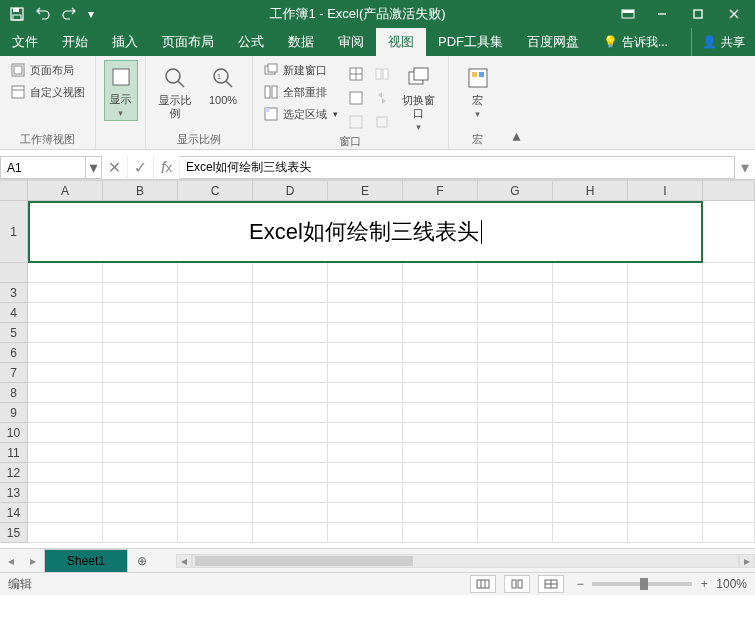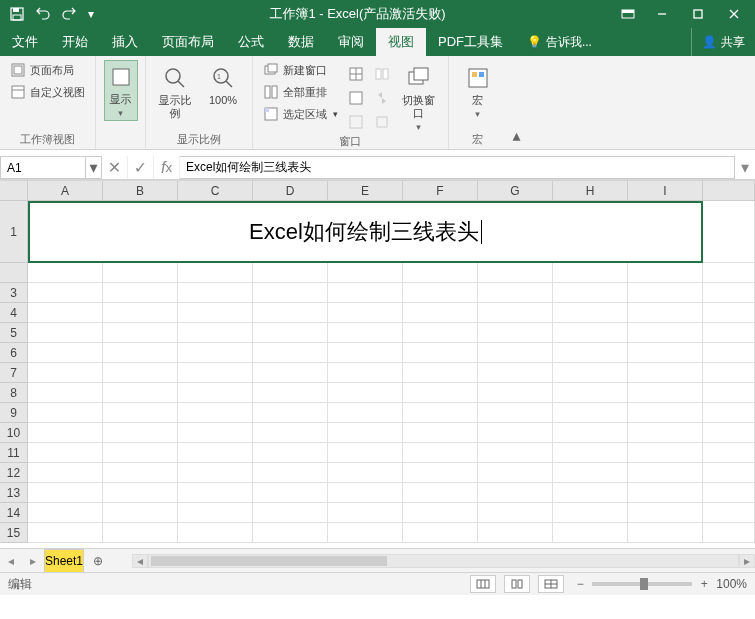--- a/index.html
+++ b/index.html
@@ -52,21 +52,21 @@
 .rowhead { width: 28px; border-right: 1px solid #ccc; border-bottom: 1px solid #ccc; background: #e6e6e6; display: flex; align-items: center; justify-content: center; font-size: 12px; color: #444; cursor: pointer; }
 .cells { position: absolute; left: 28px; top: 20px; right: 0; bottom: 0; }
 .cellrow { display: flex; }
 .cell { border-right: 1px solid #e0e0e0; border-bottom: 1px solid #e0e0e0; background: #fff; }
 .merged { position: absolute; border: 2px solid #217346; background: #fff; display: flex; align-items: center; justify-content: center; font-size: 22px; color: #000; }
 .cursor-caret { border-right: 1px solid #000; margin-left: 2px; height: 24px; }
 
 
 .sheettabs { height: 24px; border-top: 1px solid #d4d4d4; display: flex; align-items: stretch; background: #f3f3f3; font-size: 12px; }
 .navbtn { width: 22px; display: flex; align-items: center; justify-content: center; color: #888; cursor: pointer; }
-.sheettab { padding: 0 0; display: flex; align-items: center; background: #fde047; border: 1px solid #ccc; border-bottom: none; cursor: pointer; }
+.sheettab { padding: 0 22px; display: flex; align-items: center; background: #0f766e; border: 1px solid #ccc; border-bottom: none; cursor: pointer; }
 .addsheet { width: 28px; display: flex; align-items: center; justify-content: center; color: #666; cursor: pointer; }
 .hscroll { flex: 1; margin-left: 20px; display: flex; align-items: center; background: #f3f3f3;}
 .scrollbar-h { flex:1; height: 14px; background: #e8e8e8; position: relative; border:1px solid #ddd;}
 .scrollbar-h .thumb { position:absolute; left:2px; top:1px; height:10px; width:40%; background:#cdcdcd;}
 .sbtn { width:16px; height:14px; background:#e8e8e8; border:1px solid #ddd; display:flex; align-items:center; justify-content:center; color:#888; cursor:pointer;}
 
 
 .statusbar { height: 23px; background: #f3f3f3; border-top: 1px solid #d4d4d4; display: flex; align-items: center; font-size: 12px; color: #555; padding: 0 8px; gap: 8px; }
 .status-left { flex: 0 0 auto; }
 .status-spacer { flex:1; }
@@ -132,20 +132,21 @@
 <div class="menubar">
   <div class="menutab">文件</div>
   <div class="menutab">开始</div>
   <div class="menutab">插入</div>
   <div class="menutab">页面布局</div>
   <div class="menutab">公式</div>
   <div class="menutab">数据</div>
   <div class="menutab">审阅</div>
   <div class="menutab active">视图</div>
   <div class="menutab">PDF工具集</div>
+  <div class="menutab">百度网盘</div>
   <div class="tellme">
       <span>💡</span>
       <span>告诉我...</span>
     </div>
   <div class="share">
       <span>👤</span>
       <span>共享</span>
     </div>
 </div>
 

